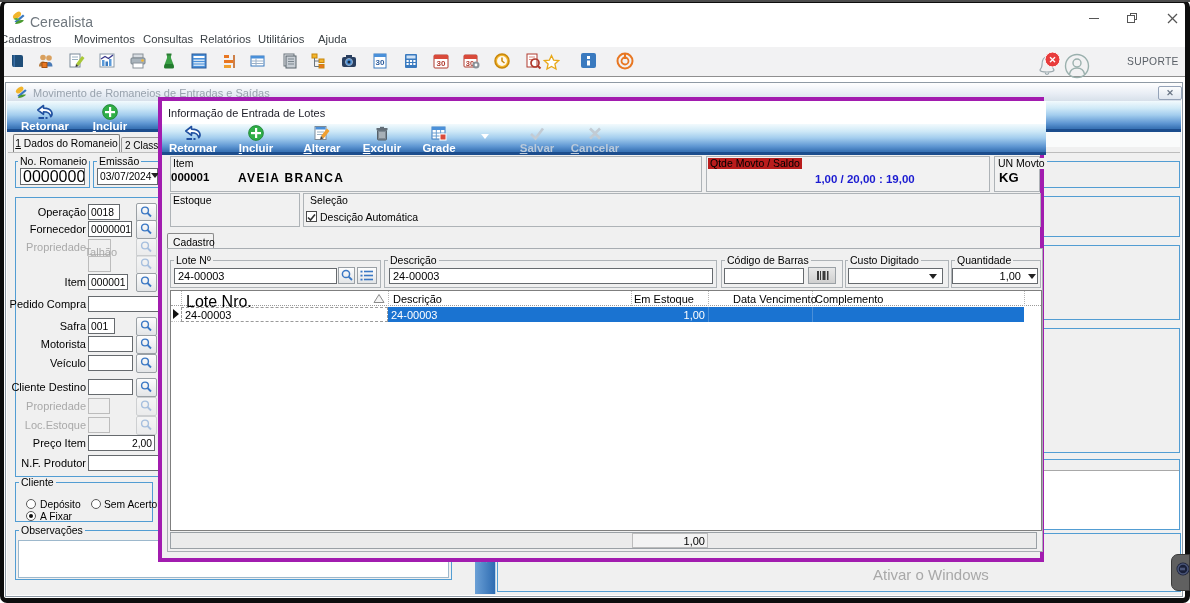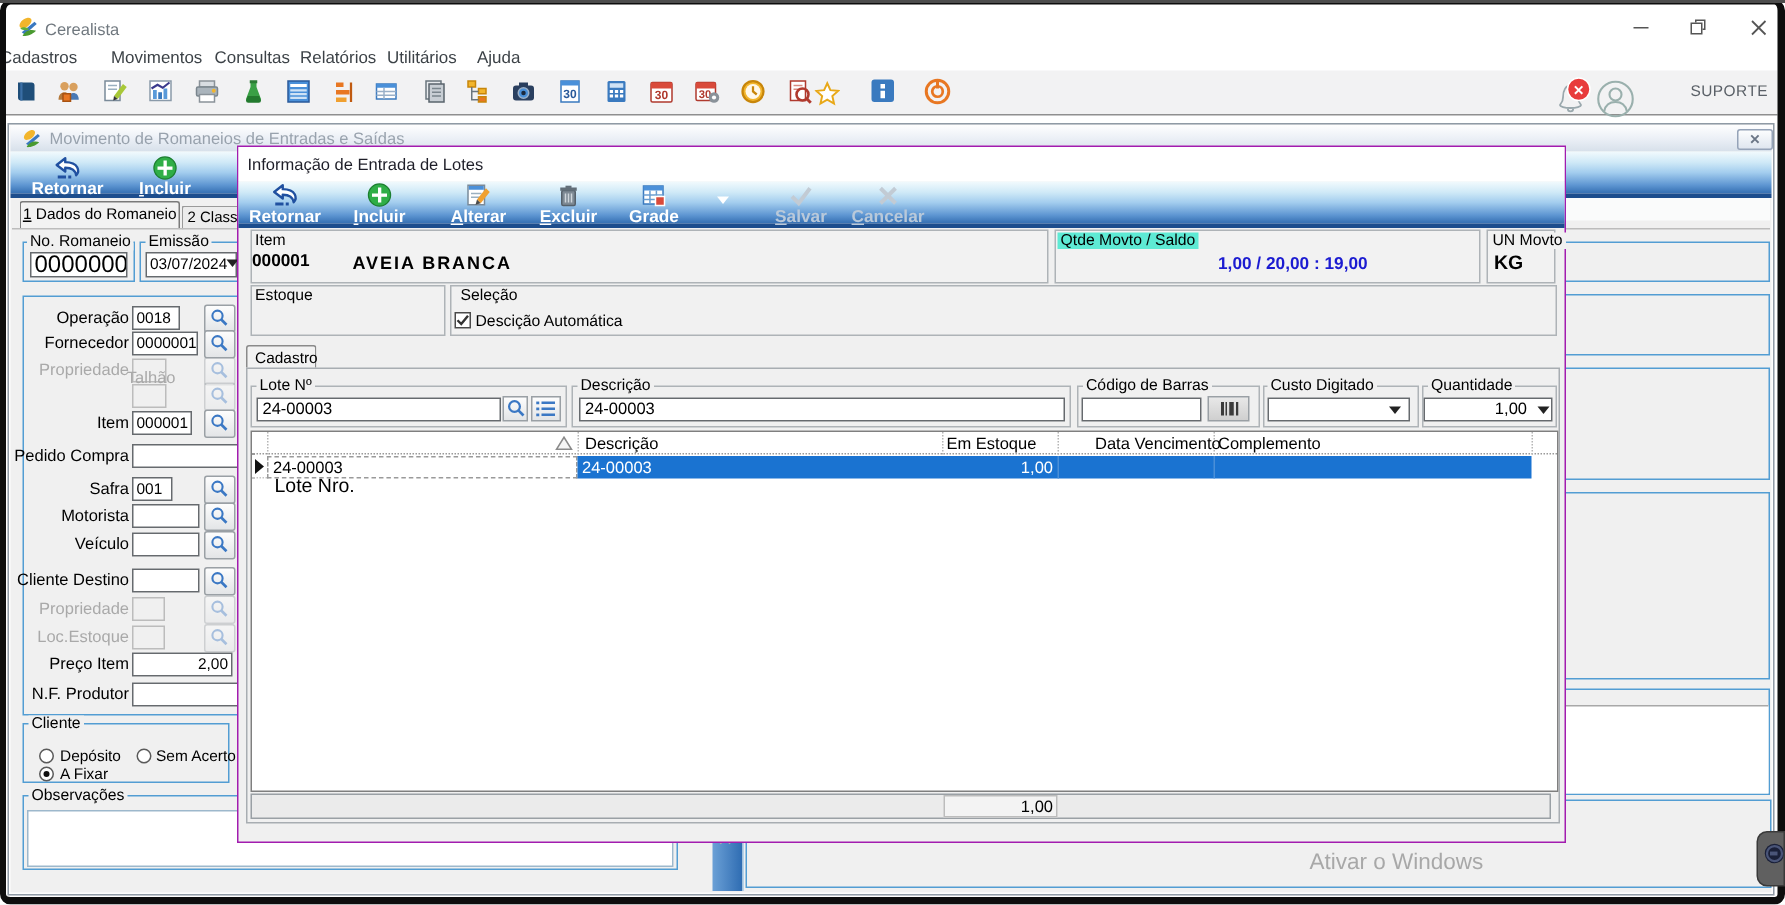--- a/index.html
+++ b/index.html
@@ -26,21 +26,21 @@
 .mag.dis { opacity:0.4; }
 .menuitem { position:absolute; top:33px; font-size:11.3px; color:#3c4247; }
 .tbico { position:absolute; top:5px; width:18px; height:18px; }
 .radio { position:absolute; width:10px; height:10px; border:1px solid #5a5a5a; border-radius:50%; background:#fff; }
 .radio.sel::after { content:""; position:absolute; left:2px; top:2px; width:4px; height:4px; border-radius:50%; background:#111; }
 .rlabel { position:absolute; font-size:10.3px; white-space:nowrap; }
 </style>
 </head>
 <body>
 
-<div id="apptitle" class="abs" style="left:30px;top:14px;font-size:11px;color:#70787f;">Cerealista</div>
+<div id="apptitle" class="abs" style="left:30px;top:14px;font-size:14px;color:#70787f;">Cerealista</div>
 <svg class="abs" style="left:12px;top:11px;" width="14" height="14" viewBox="0 0 14 14">
     <path d="M2.5 10.5 L11 3.5 L12.5 5 L4.5 12 Z" fill="#3a78c0"></path>
     <ellipse cx="5" cy="4.3" rx="4.6" ry="2.7" transform="rotate(-38 5 4.3)" fill="#f2b52c"></ellipse>
     <path d="M3 13 C5 9 9 8.5 12 9.5 C9 12.5 5.5 13.2 3 13 Z" fill="#4a9a30"></path>
     <path d="M1.5 8 C3.5 6.5 6 7 7.5 8.5 C5.5 9.5 3 9.3 1.5 8 Z" fill="#5fae3a"></path>
   </svg>
 
 <div class="abs" style="left:1089px;top:18px;width:10px;height:1.2px;background:#555;"></div>
 <div class="abs" style="left:1130px;top:13px;width:7px;height:7px;border:1px solid #555;"></div>
 <div class="abs" style="left:1127px;top:15px;width:8px;height:8px;border:1px solid #555;background:#fff;"></div>
@@ -349,21 +349,21 @@
 
 <div id="bottomarea">
 
   <div class="gb" style="left:497px;top:533px;width:684px;height:59px;background:#f0f0f0;"></div>
   <div class="abs" style="left:873px;top:566px;font-size:15px;color:#a8a8a8;">Ativar o Windows</div>
 
   <div class="abs" style="left:475px;top:552px;width:21px;height:42px;background:linear-gradient(90deg,#6ba0d6,#2e6cb2);border-right:1px solid #b8d4ea;"></div>
   <div class="abs" style="left:478px;top:551px;width:15px;height:15px;color:#b0b0b0;font-size:13px;font-weight:bold;">✕</div>
 </div>
 
-<div id="dialog" class="abs" style="left:158px;top:97px;width:886px;height:465px;background:#f0f0f0;border:1px solid #a21caf;z-index:10;">
+<div id="dialog" class="abs" style="left:158px;top:97px;width:886px;height:465px;background:#f0f0f0;border:4px solid #a21caf;z-index:10;">
   <div class="abs" style="left:0;top:0;width:884px;height:23px;background:#fff;"></div>
   <div class="abs" style="left:6px;top:6px;font-size:11px;color:#1e1e28;">Informação de Entrada de Lotes</div>
 
   <div class="abs bluetb" style="left:0;top:23px;width:884px;height:31px;"></div>
   <div class="abs" style="left:21px;top:24px;"><svg width="22" height="17" viewBox="0 0 22 17">
         <path d="M8.5 1.5 L2.8 6 L8.5 10.3 L8.5 7.8 C12.8 7.8 15.2 9 15.8 12.8 C18.2 10.2 17.6 4.2 8.5 4.1 Z" fill="#ffffff" stroke="#2050a0" stroke-width="1.6" stroke-linejoin="round"></path>
         <rect x="3.5" y="13" width="5.5" height="2" fill="#2050a0"></rect>
         <rect x="10.5" y="13" width="2" height="2" fill="#2050a0"></rect>
       </svg></div>
   <div class="tbbtnlabel" style="left:1px;top:41px;width:60px;">Retornar</div>
@@ -410,21 +410,21 @@
         <line x1="4" y1="3.5" x2="14" y2="13.5" stroke="#c2cbd4" stroke-width="2.6"></line>
         <line x1="14" y1="3.5" x2="4" y2="13.5" stroke="#c2cbd4" stroke-width="2.6"></line>
       </svg></div>
   <div class="tbbtnlabel dis" style="left:403px;top:41px;width:60px;"><u>C</u>ancelar</div>
 
   <div class="gbg" style="left:8px;top:55px;width:532px;height:36px;"></div>
   <div class="gbl" style="left:9px;top:57px;background:#f1f1f1;">Item</div>
   <div class="abs" style="left:9px;top:70px;font-size:11.5px;font-weight:bold;">000001</div>
   <div class="abs" style="left:76px;top:70px;font-size:12px;font-weight:bold;letter-spacing:1.3px;">AVEIA BRANCA</div>
   <div class="gbg" style="left:544px;top:55px;width:284px;height:36px;"></div>
-  <div class="gbl" style="left:546px;top:57px;background:#5eead4;">Qtde Movto / Saldo</div>
+  <div class="gbl" style="left:546px;top:57px;background:#b91c1c;">Qtde Movto / Saldo</div>
   <div class="abs" style="left:653px;top:72px;font-size:11.5px;font-weight:bold;color:#1b1bd1;">1,00 / 20,00 : 19,00</div>
   <div class="gbg" style="left:832px;top:55px;width:46px;height:36px;"></div>
   <div class="gbl" style="left:834px;top:57px;background:#f1f1f1;font-size:10.5px;">UN Movto</div>
   <div class="abs" style="left:837px;top:69px;font-size:13px;font-weight:bold;">KG</div>
 
   <div class="gbg" style="left:8px;top:92px;width:130px;height:34px;background:#f1f1f1;"></div>
   <div class="gbl" style="left:9px;top:94px;background:#f1f1f1;">Estoque</div>
   <div class="gbg" style="left:141px;top:92px;width:738px;height:34px;background:#f1f1f1;"></div>
   <div class="gbl" style="left:146px;top:94px;background:#f1f1f1;">Seleção</div>
   <div class="abs" style="left:144px;top:110px;width:11px;height:11px;background:#fff;border:1px solid #4a4a4a;"><svg width="9" height="9">
@@ -479,21 +479,21 @@
   <div class="abs" style="left:866px;top:173px;width:0;height:0;border-left:4.5px solid transparent;border-right:4.5px solid transparent;border-top:5px solid #222;"></div>
 
   <div class="abs" style="left:8px;top:189px;width:872px;height:241px;background:#fff;border:1px solid #7f7f7f;"></div>
   <div class="abs" style="left:9px;top:190px;width:870px;height:15px;border-bottom:1px dotted #9a9a9a;"></div>
   <div class="abs" style="left:19px;top:190px;width:1px;height:15px;border-left:1px dotted #b5b5b5;"></div>
   <div class="abs" style="left:226px;top:190px;width:1px;height:15px;border-left:1px dotted #b5b5b5;"></div>
   <div class="abs" style="left:469px;top:190px;width:1px;height:15px;border-left:1px dotted #b5b5b5;"></div>
   <div class="abs" style="left:546px;top:190px;width:1px;height:15px;border-left:1px dotted #b5b5b5;"></div>
   <div class="abs" style="left:650px;top:190px;width:1px;height:15px;border-left:1px dotted #b5b5b5;"></div>
   <div class="abs" style="left:862px;top:190px;width:1px;height:15px;border-left:1px dotted #b5b5b5;"></div>
-  <div class="abs" style="left:24px;top:192px;font-size:13px;margin-top:26px;">Lote Nro.</div>
+  <div class="abs" style="left:24px;top:192px;font-size:16px;">Lote Nro.</div>
   <div class="abs" style="left:213px;top:194px;width:0;height:0;border-left:4px solid transparent;border-right:4px solid transparent;border-bottom:6px solid #fff;box-shadow:0 0 0 1px transparent;"></div>
   <svg class="abs" style="left:211px;top:192px;" width="12" height="11">
       <path d="M6 1.5 L11 9.5 L1 9.5 Z" fill="#f5f5f5" stroke="#8a8a8a" stroke-width="1"></path>
     </svg>
   <div class="abs" style="left:231px;top:192px;font-size:11px;">Descrição</div>
   <div class="abs" style="left:472px;top:192px;font-size:11px;">Em Estoque</div>
   <div class="abs" style="left:571px;top:192px;font-size:11px;">Data Vencimento</div>
   <div class="abs" style="left:653px;top:192px;font-size:11px;">Complemento</div>
 
   <div class="abs" style="left:9px;top:206px;width:10px;height:15px;background:#fff;border-bottom:1px dotted #c5c5c5;"></div>

